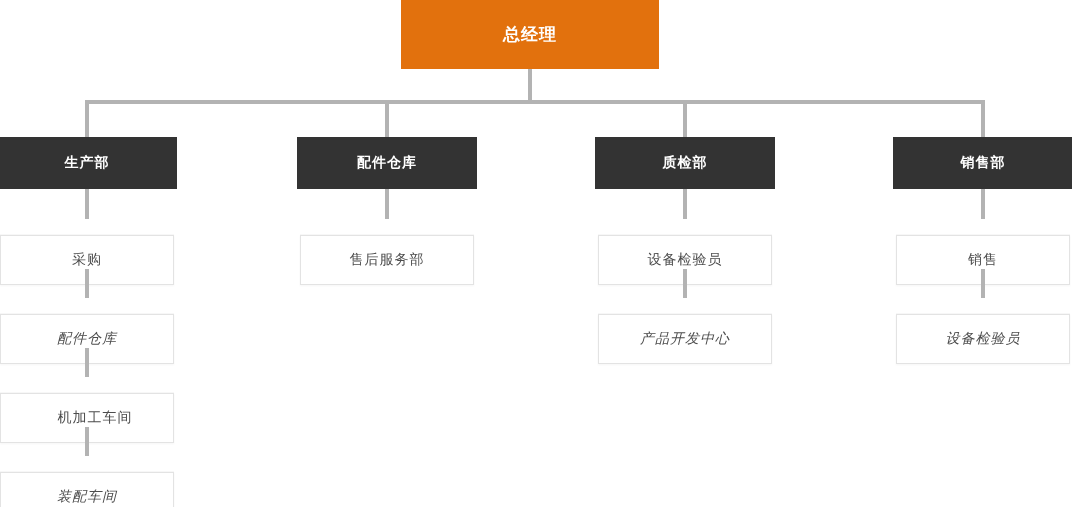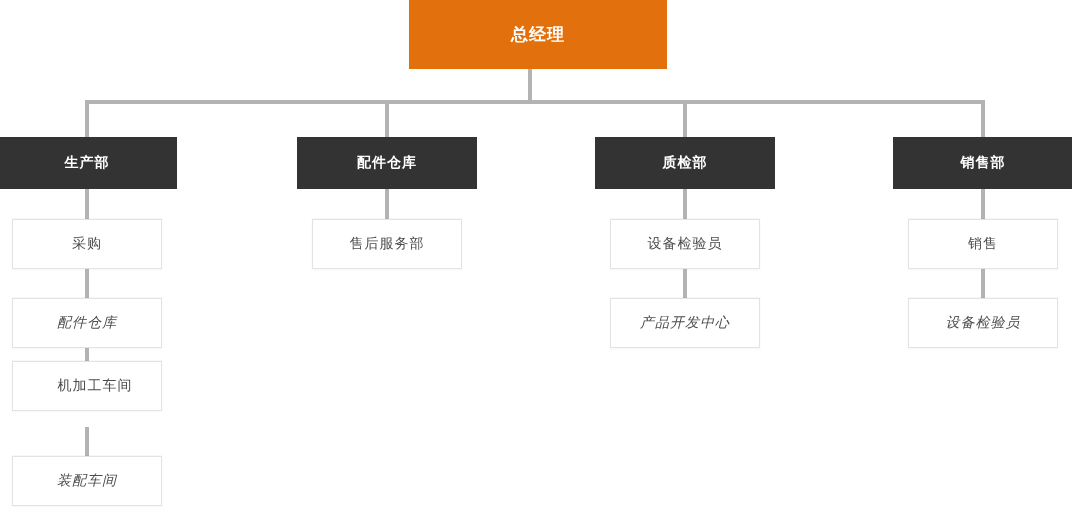--- a/index.html
+++ b/index.html
@@ -29,21 +29,20 @@
   .root-node {
     position: absolute;
     left: 530px; top: 0;
     width: 258px; height: 69px;
     transform: translateX(-50%);
     background: var(--root-bg);
     color: var(--root-text);
     font-size: 17px; font-weight: bold;
     display: flex; align-items: center; justify-content: center;
     letter-spacing: 1px;
-    margin-left: 8px;
   }
   
   .line { position: absolute; background: var(--connector); }
   .line.v { width: 4px; transform: translateX(-50%); }
   .root-drop { left: 530px; top: 69px; height: 35px; }
   .rail { left: 85px; top: 100px; width: 900px; height: 4px; }
   
   .column { position: absolute; top: 0; height: 100%; width: 0; }
   .col-0 { left: 87px; }
   .col-1 { left: 387px; }
@@ -62,33 +61,34 @@
     transform: translateX(-50%);
     background: var(--dept-bg);
     color: var(--dept-text);
     font-size: 14px; font-weight: bold;
     display: flex; align-items: center; justify-content: center;
     letter-spacing: 1px;
   }
   .child-node {
     position: absolute;
     left: 0;
-    width: 150px; height: 50px;
+    width: 174px; height: 50px;
     transform: translateX(-50%);
     background: var(--child-bg);
     border: 1px solid var(--child-border);
     box-shadow: 0 -1px 0 rgba(0,0,0,0.03), 0 1px 2px rgba(0,0,0,0.04);
     color: var(--child-text);
     font-size: 14px;
     display: flex; align-items: center; justify-content: center;
     letter-spacing: 1px;
+    margin-top: 16px;
   }
   .row-0 { top: 219px; }
   .row-1 { top: 298px; font-style: italic; }
-  .row-2 { top: 361px; padding-left: 16px; }
+  .row-2 { top: 377px; padding-left: 16px; }
   .row-3 { top: 456px; font-style: italic; }
 </style>
 </head>
 <body>
 
 <div class="canvas">
 
   <div class="root-node">
     <span>总经理</span>
   </div>

